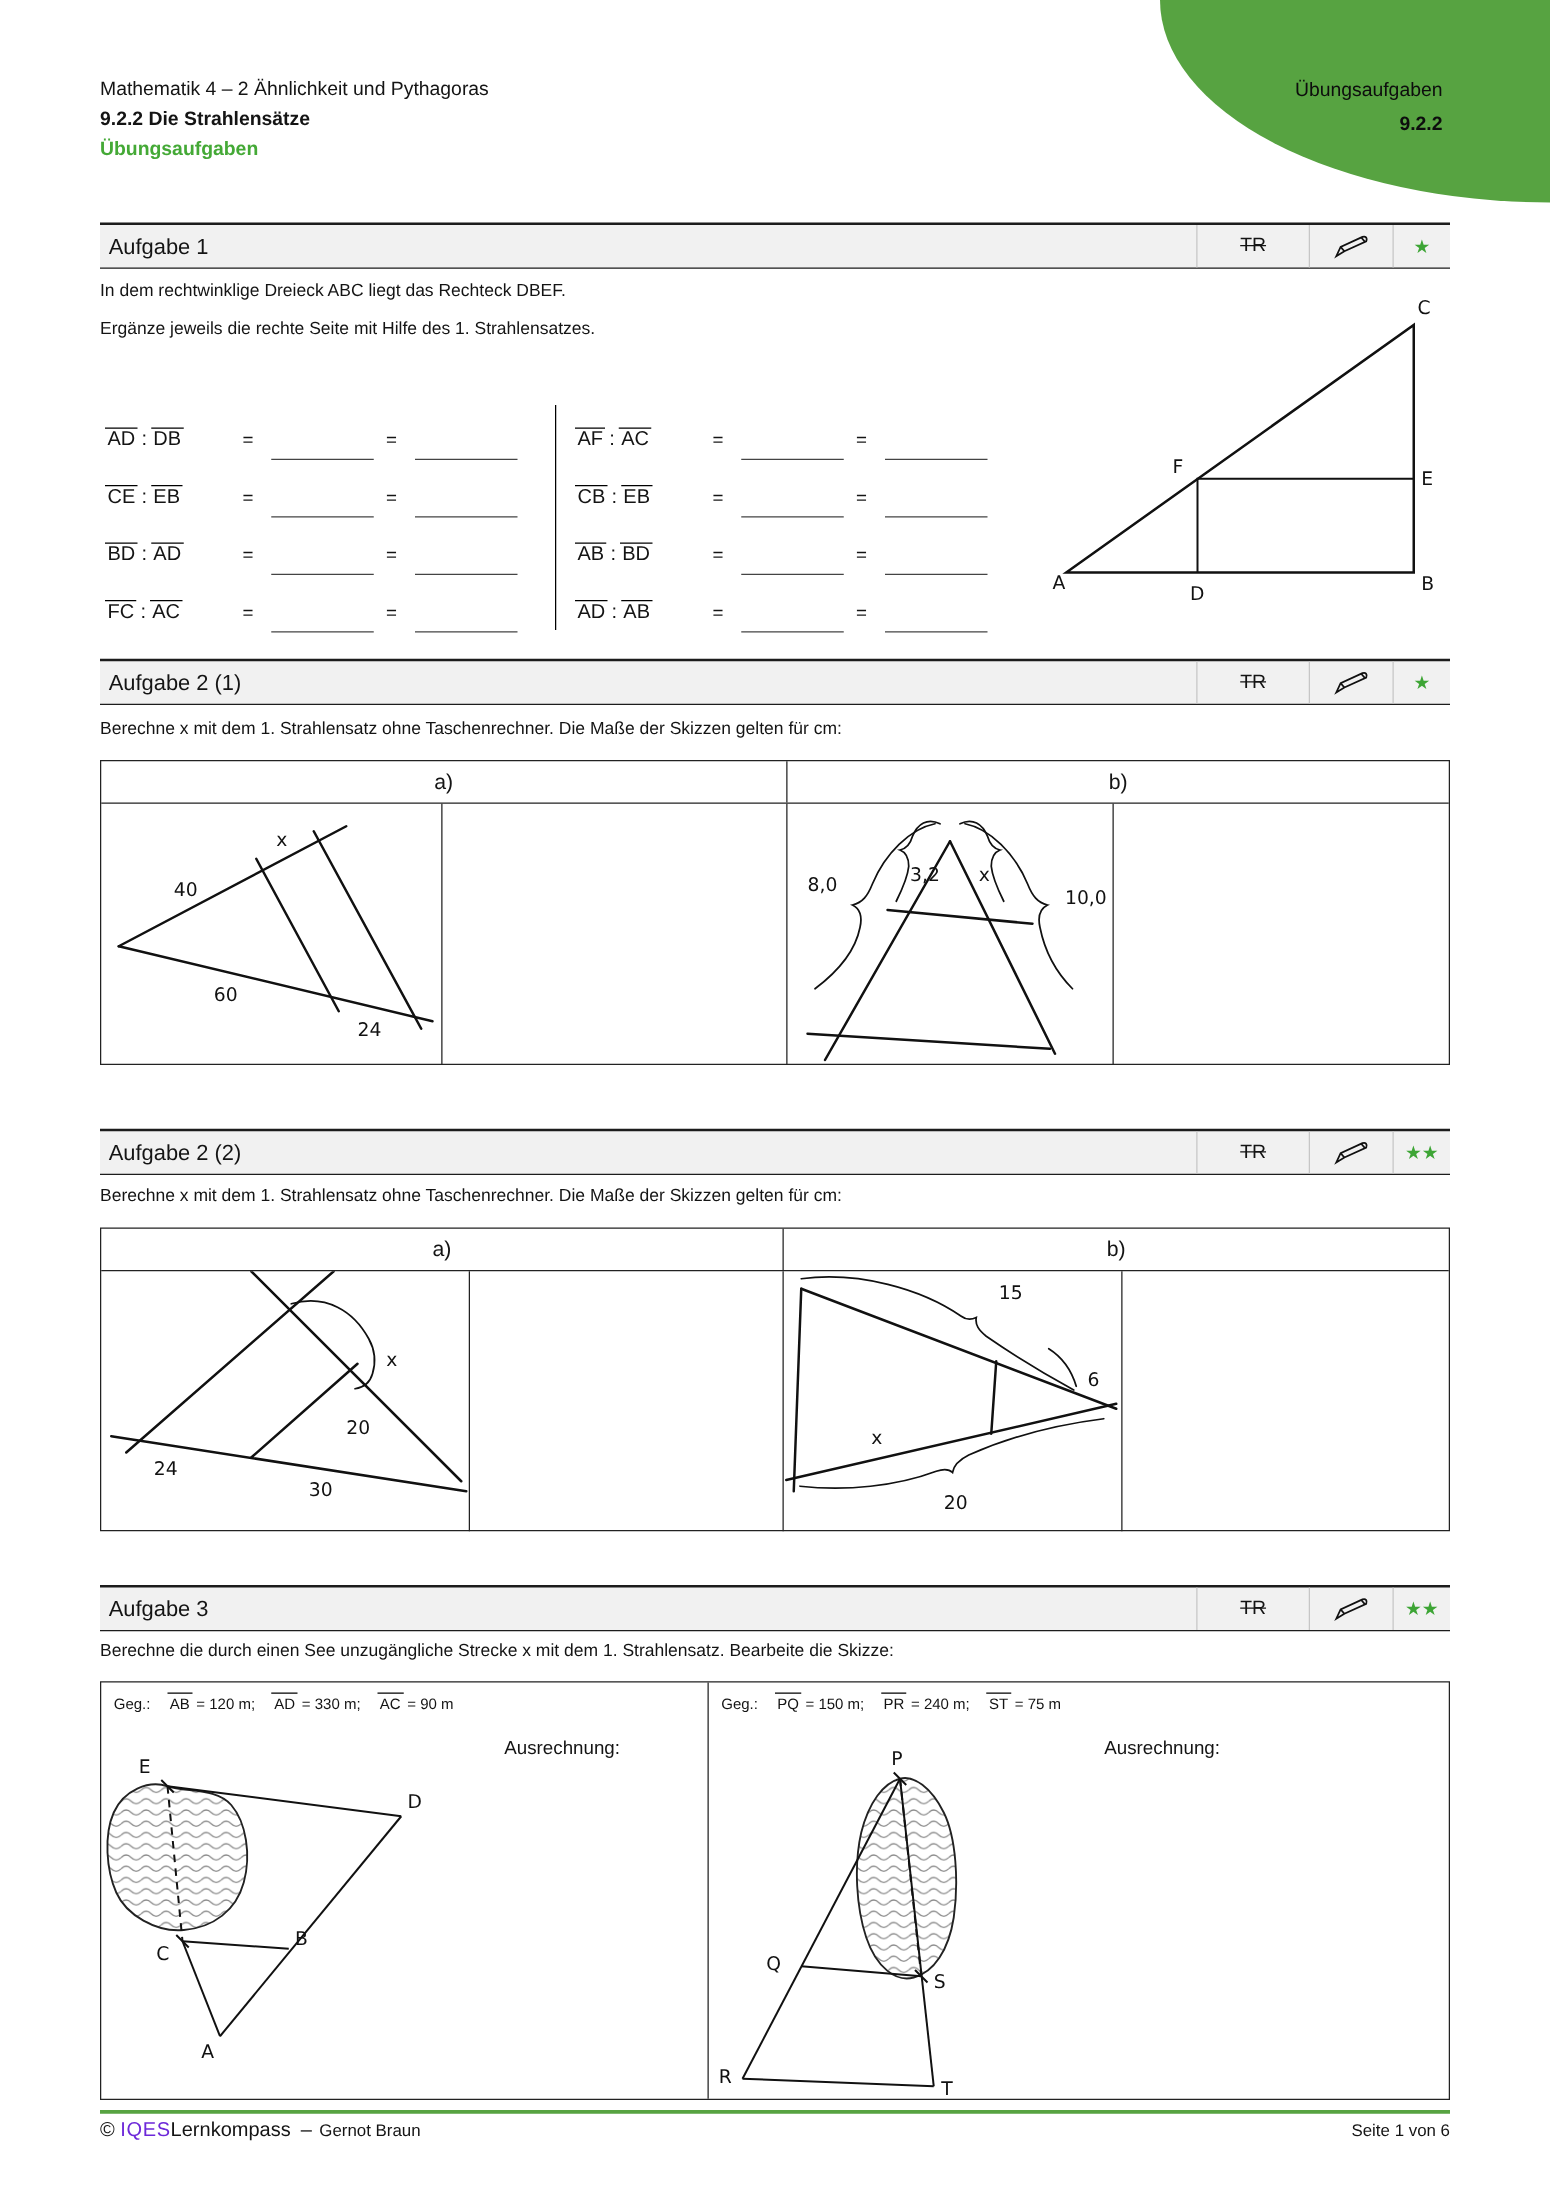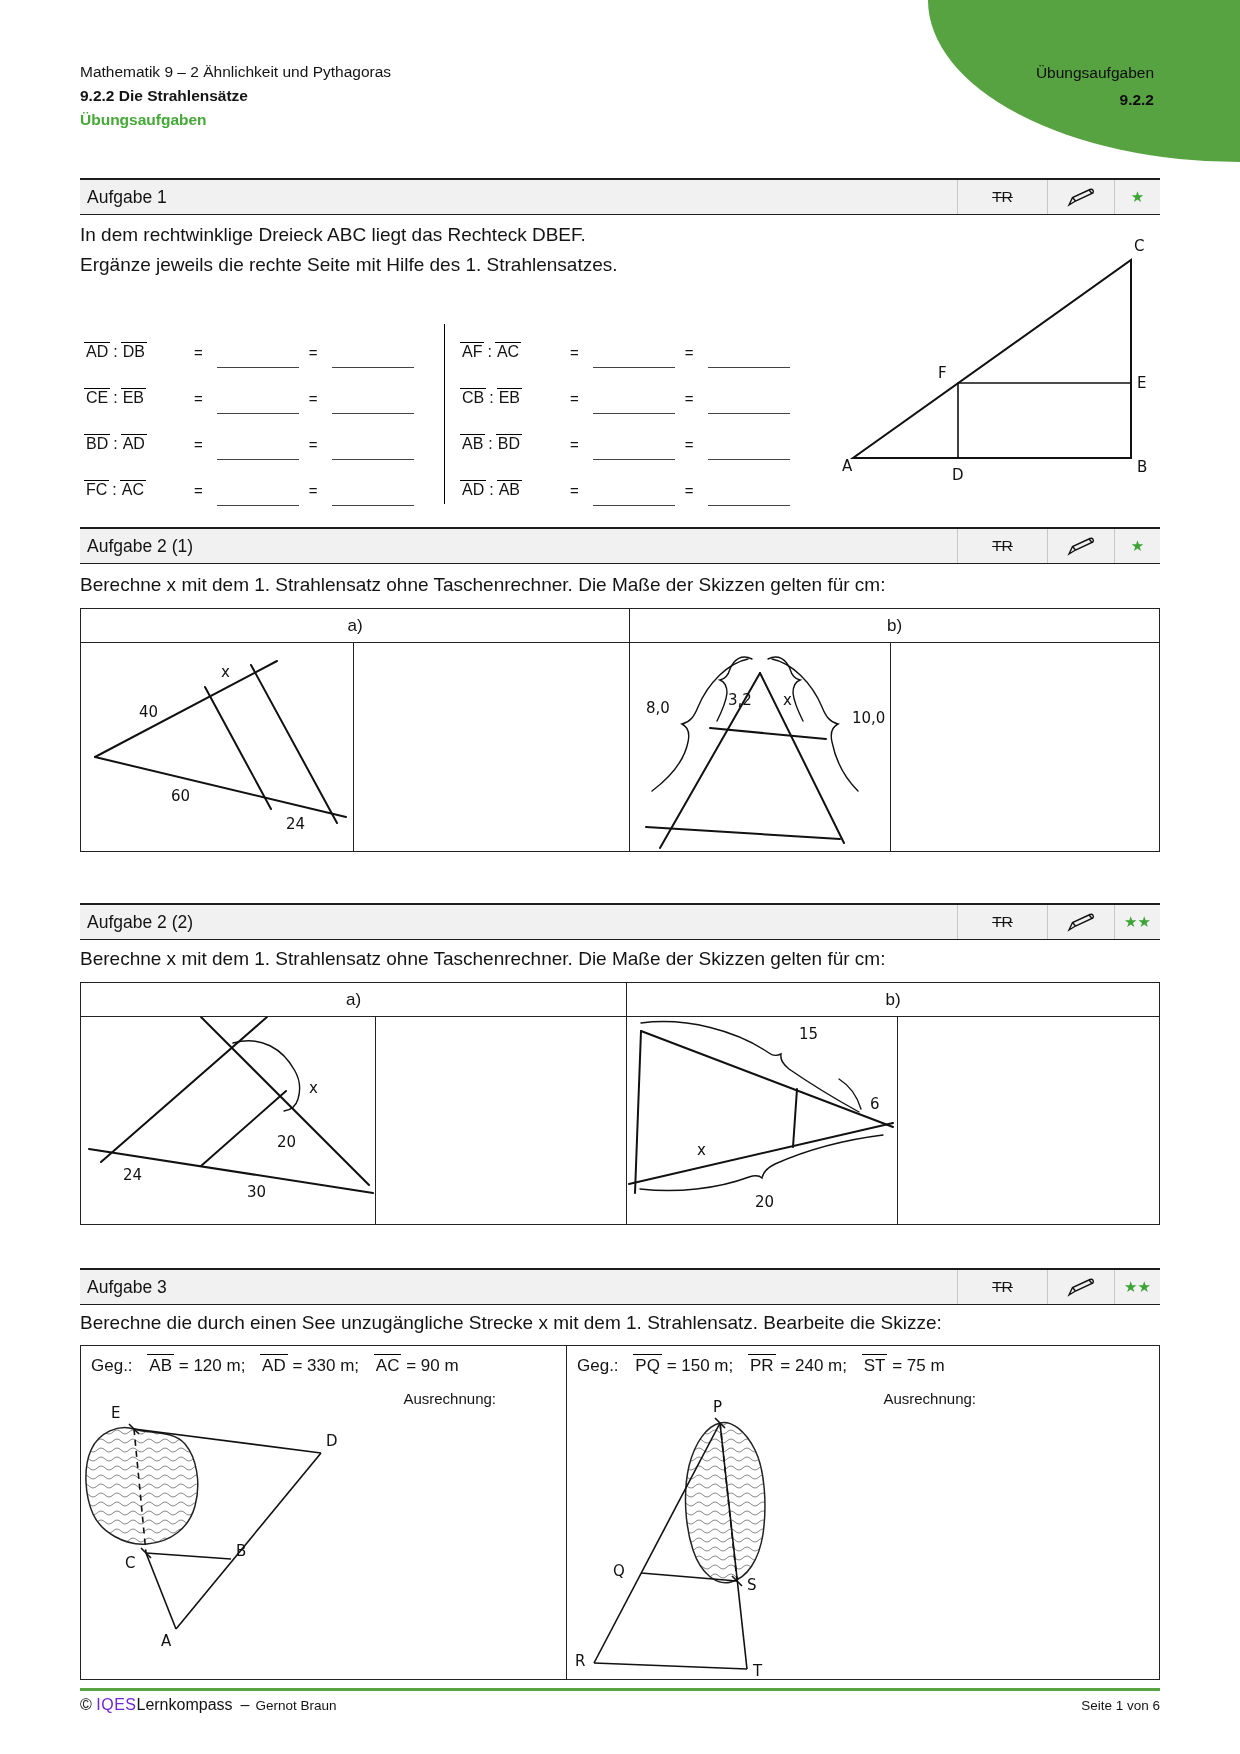--- a/index.html
+++ b/index.html
@@ -16,21 +16,21 @@
   .doc-head .g{font-weight:bold;color:#44a936;}
   
   .bar{position:absolute;left:80px;width:1080px;height:37px;background:#f1f1f1;box-sizing:border-box;
        border-top:2.5px solid #1c1c1c;border-bottom:1.5px solid #1c1c1c;display:flex;align-items:center;}
   .bar-title{font-size:17.5px;padding-left:7px;}
   .bar-cells{margin-left:auto;display:flex;height:100%;align-items:center;}
   .bar-cell{display:flex;align-items:center;justify-content:center;height:100%;border-left:1px solid #c6c6c6;}
   .cell-tr{width:89px;text-decoration:line-through;font-size:15.5px;}
   .cell-pencil{width:66px;}
   .cell-stars{width:45px;color:#3da535;font-size:15px;letter-spacing:0px;}
-  .body-text{position:absolute;left:80px;font-size:19px;}
+  .body-text{position:absolute;left:80px;font-size:14px;}
   
   .ratio-wrap{position:absolute;left:80px;top:322px;width:760px;height:186px;}
   .ratio-div{position:absolute;left:364px;top:2px;height:180px;border-left:1.5px solid #000;}
   .rgroup{position:absolute;top:0;}
   .rg-l{left:4px;}
   .rg-r{left:380px;}
   .rrow{height:46px;display:flex;align-items:flex-end;}
   .lbl{width:100px;margin-bottom:7px;font-size:16px;white-space:nowrap;}
   .seg{border-top:1.4px solid #000;padding:1px 2px 0 2px;display:inline-block;line-height:15px;}
   .colon{margin:0 3px;}
@@ -44,21 +44,21 @@
   .sh-body .bc{box-sizing:border-box;height:100%;}
   .bl{border-left:1.5px solid #222;}
   .svg-abs{display:block;}
   .sk-label{font-size:15px;font-family:"DejaVu Sans",sans-serif;fill:#111;}
   .ln{stroke:#111;stroke-width:2;fill:none;stroke-linecap:round;}
   .ln-thin{stroke:#111;stroke-width:1.6;fill:none;}
   .brace{stroke:#111;stroke-width:1.4;fill:none;stroke-linecap:round;}
   .dash{stroke:#111;stroke-width:1.6;fill:none;stroke-dasharray:6 5;}
   
   .t3cell{position:absolute;top:0;height:100%;box-sizing:border-box;}
-  .geg-line{position:absolute;left:10px;top:10px;font-size:17px;white-space:nowrap;}
+  .geg-line{position:absolute;left:10px;top:10px;font-size:12px;white-space:nowrap;}
   .geg-line .gseg{border-top:1.4px solid #000;padding:1px 2px 0 2px;margin-left:10px;}
   .ausr{position:absolute;top:44px;font-size:15px;}
   
   .foot-line{position:absolute;left:80px;top:1688px;width:1080px;height:2.5px;background:#57a341;}
   .footer{position:absolute;left:80px;top:1696px;width:1080px;display:flex;align-items:baseline;font-size:16px;}
   .f-green{color:#6d28d9;letter-spacing:0.5px;}
   .f-dash{margin:0 6px 0 8px;}
   .f-author{font-size:13.5px;}
   .f-page{margin-left:auto;font-size:13.5px;}
 </style>
@@ -67,21 +67,21 @@
 
 <div class="page">
 
   <div class="corner"></div>
   <div class="corner-text">
     <div>Übungsaufgaben</div>
     <div class="code">9.2.2</div>
   </div>
 
   <div class="doc-head">
-    <div>Mathematik 9 – 2 Ähnlichkeit und Pythagoras</div>
+    <div>Mathematik 4 – 2 Ähnlichkeit und Pythagoras</div>
     <div class="b">9.2.2 Die Strahlensätze</div>
     <div class="g">Übungsaufgaben</div>
   </div>
 
   <div class="bar" style="top:178px;justify-content:flex-end;">
     <span class="bar-title">Aufgabe 1</span>
     <span class="bar-cells">
       <span class="bar-cell cell-tr">TR</span>
       <span class="bar-cell cell-pencil">
         <svg width="30" height="22" viewBox="0 0 30 22">

